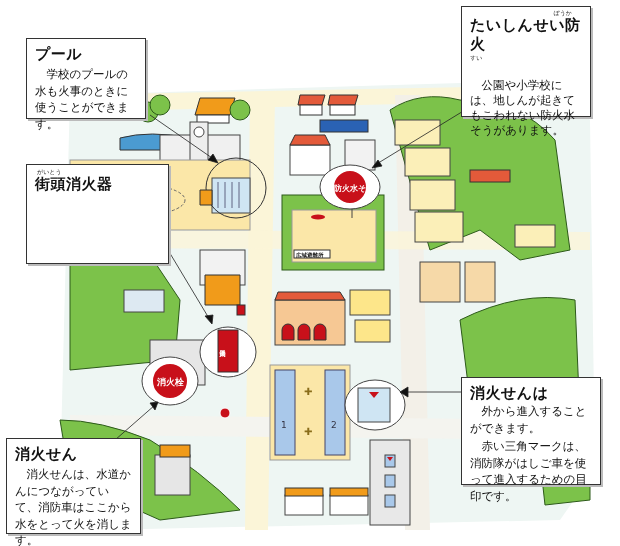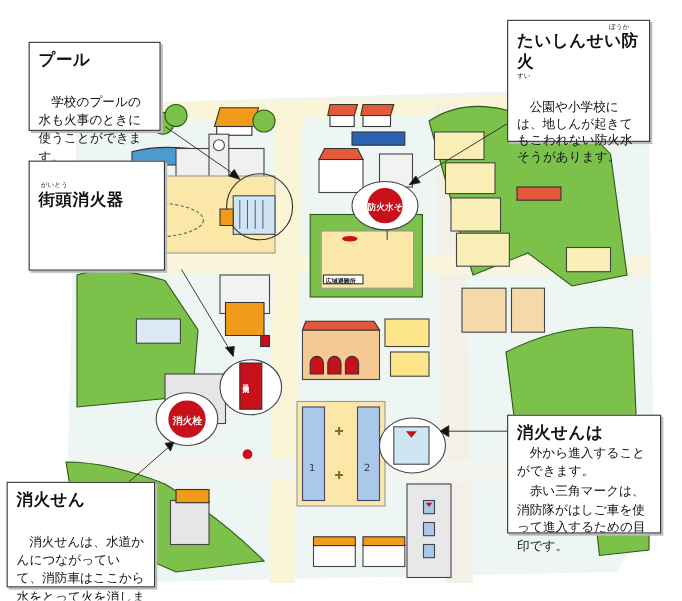--- a/index.html
+++ b/index.html
@@ -1,20 +1,20 @@
 <!DOCTYPE html>
 <html><head>
 <meta charset="utf-8">
 <style>
   html,body{margin:0;padding:0;background:#ffffff;}
   body{width:620px;height:546px;position:relative;overflow:hidden;font-family:"DejaVu Sans","Liberation Sans",sans-serif;}
   .map{position:absolute;left:0;top:0;width:620px;height:546px;}
   .callout{position:absolute;background:#fff;border:1px solid #333;box-shadow:2px 2px 0 #bbb;box-sizing:border-box;padding:6px 8px;color:#111;}
   .callout .title{font-weight:bold;font-size:15px;line-height:19px;letter-spacing:0.5px;}
-  .callout .body{font-size:11.5px;line-height:16.5px;margin-top:20px;}
+  .callout .body{font-size:11.5px;line-height:16.5px;margin-top:2px;}
   .callout .ruby{font-size:6px;line-height:7px;display:block;height:7px;}
   .badge-text{font-family:"DejaVu Sans",sans-serif;font-weight:bold;fill:#fff;}
 </style>
 </head>
 <body>
 
 <svg class="map" viewBox="0 0 620 546" xmlns="http://www.w3.org/2000/svg">
 
   <polygon points="70,95 560,80 590,120 595,470 560,520 100,530 60,480" fill="#eef6f3"></polygon>
 
@@ -160,26 +160,26 @@
     <line x1="115" y1="440" x2="155" y2="405"></line>
     <polygon points="158,402 150,403 155,410"></polygon>
   </g>
 </svg>
 
 <div class="callout" style="left:26px;top:38px;width:120px;height:81px;">
   <div class="title">プール</div>
   <div class="body">　学校のプールの水も火事のときに使うことができます。</div>
 </div>
 
-<div class="callout" style="left:26px;top:146px;width:124px;height:100px;padding-top:18px;">
+<div class="callout" style="left:26px;top:164px;width:143px;height:100px;padding-top:3px;">
   <span class="ruby" style="padding-left:2px;">がいとう</span>
   <div class="title">街頭消火器</div>
 </div>
 
-<div class="callout" style="left:461px;top:18px;width:130px;height:111px;padding-top:2px;">
+<div class="callout" style="left:461px;top:6px;width:130px;height:111px;padding-top:2px;">
   <span class="ruby" style="text-align:right;padding-right:10px;">ぼうか</span>
   <div class="title">たいしんせい防火</div>
   <span class="ruby">すい</span>
   <div class="body" style="margin-top:17px;line-height:15px;">　公園や小学校には、地しんが起きてもこわれない防火水そうがあります。</div>
 </div>
 
 <div class="callout" style="left:461px;top:377px;width:140px;height:108px;">
   <div class="title">消火せんは</div>
   <div class="body" style="margin-top:0;">　外から進入することができます。</div>
   <div class="body" style="margin-top:2px;">　赤い三角マークは、消防隊がはしご車を使って進入するための目印です。</div>

